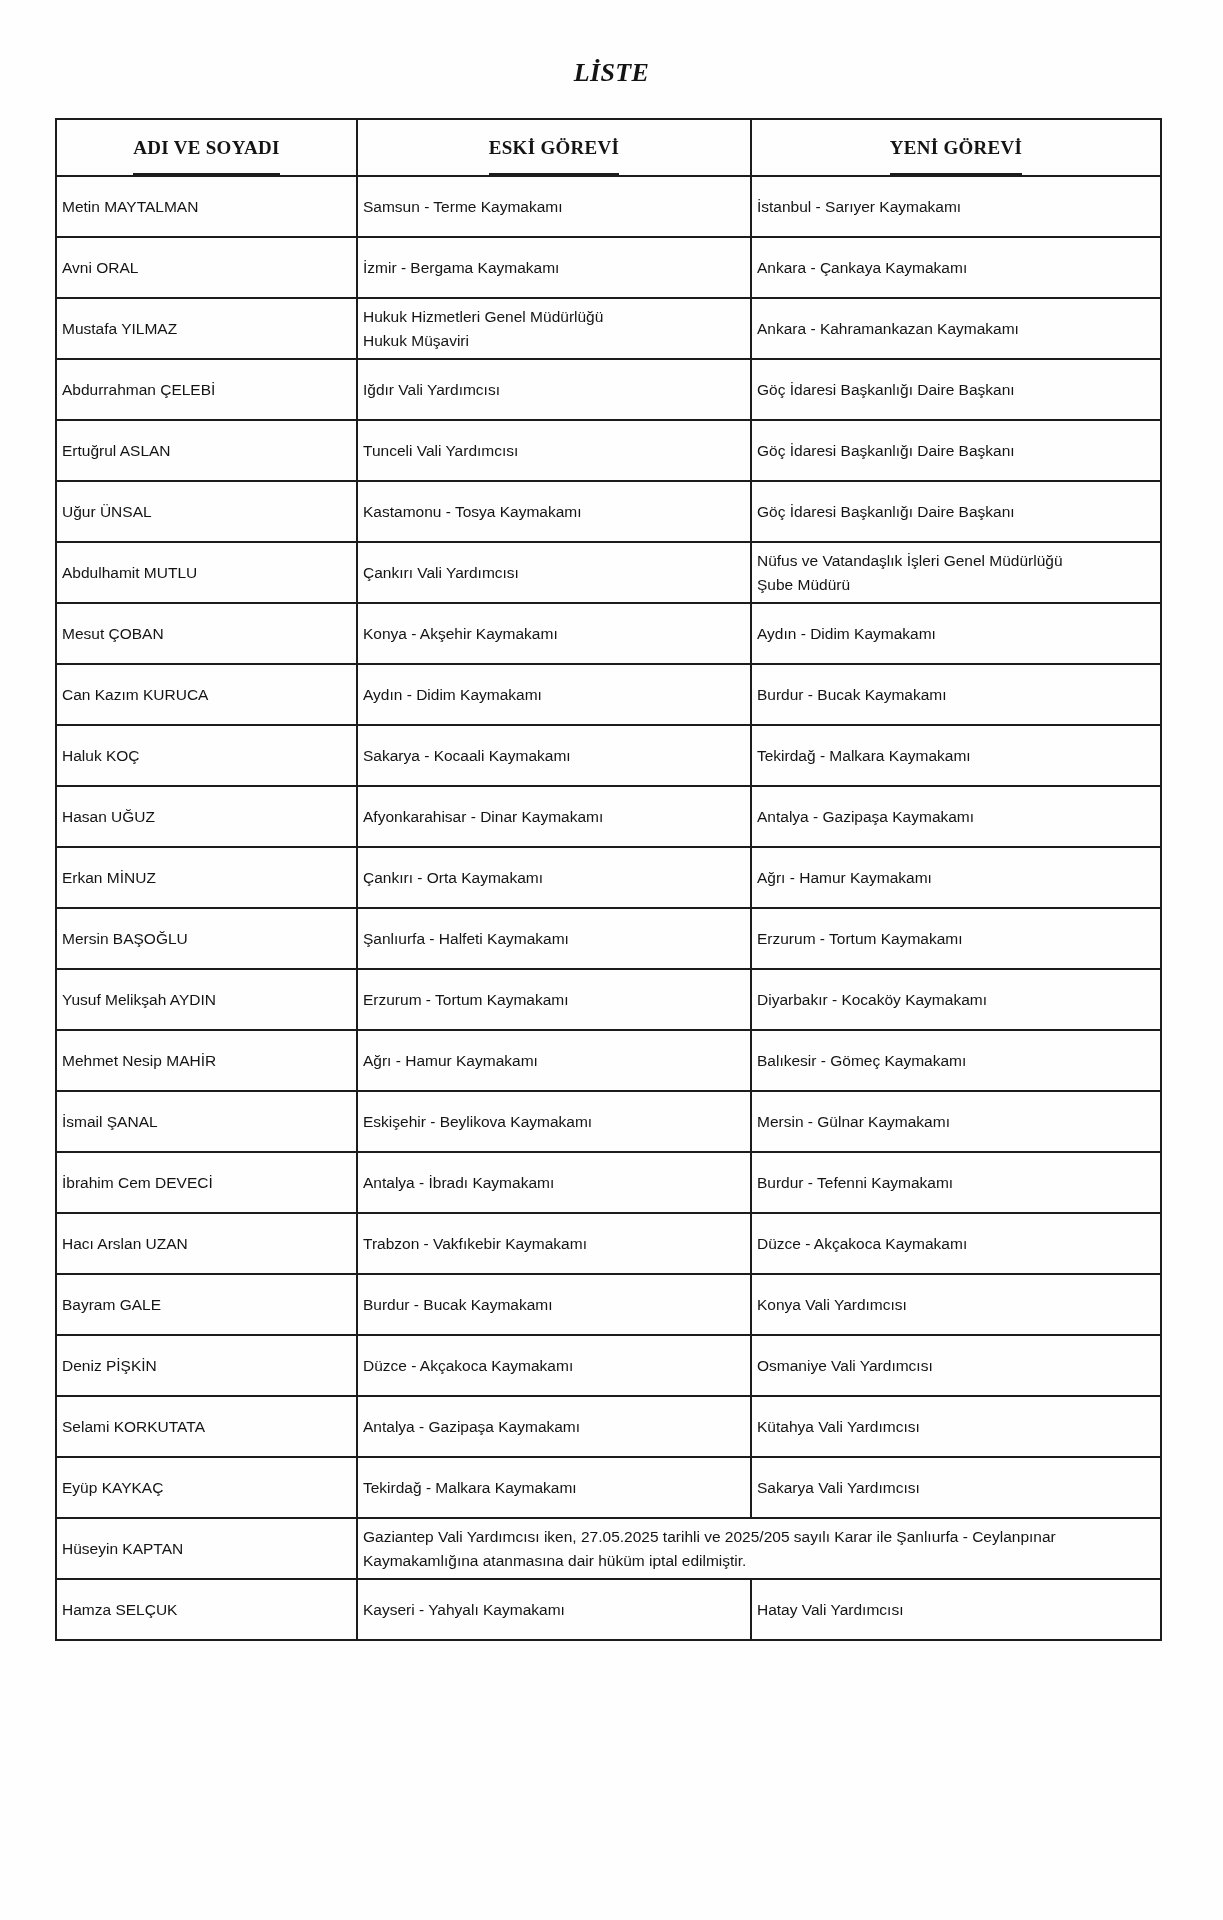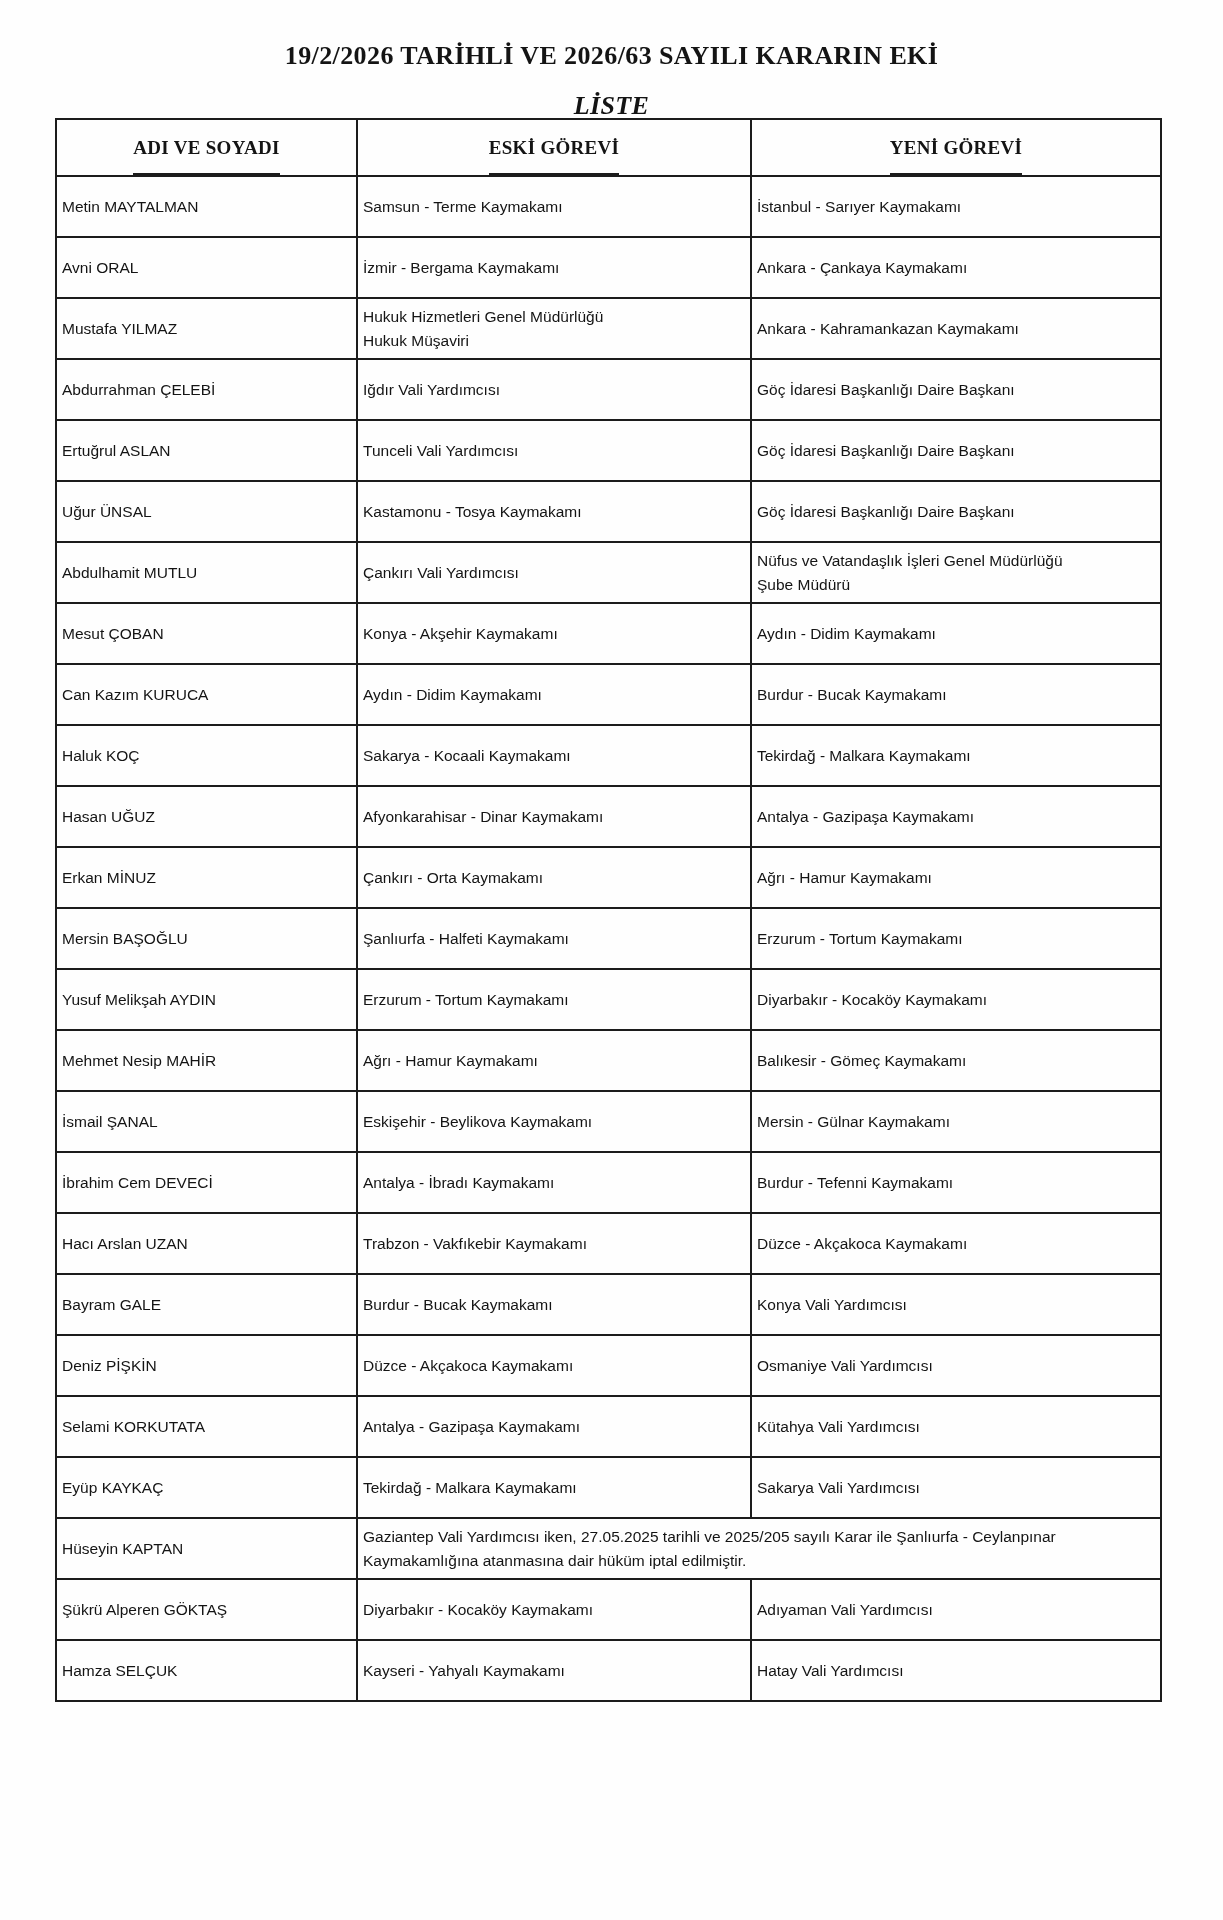--- a/index.html
+++ b/index.html
@@ -63,21 +63,20 @@
     vertical-align: middle;
     text-align: left;
     white-space: pre-line;
   }
 </style>
 </head>
 <body>
 
 <div class="page">
   <div class="doc-title">
-    <div class="line1">19/2/2026 TARİHLİ VE 2026/63 SAYILI KARARIN EKİ</div>
     <div class="line2">LİSTE</div>
   </div>
 
   <table class="list">
     <colgroup>
       <col class="c1">
         <col class="c2">
         <col class="c3">
     </colgroup>
     <thead>
@@ -198,24 +197,19 @@
         <tr>
           <td>Eyüp KAYKAÇ</td>
           <td>Tekirdağ - Malkara Kaymakamı</td>
           <td>Sakarya Vali Yardımcısı</td>
         </tr>
         <tr>
           <td>Hüseyin KAPTAN</td>
           <td colspan="2">Gaziantep Vali Yardımcısı iken, 27.05.2025 tarihli ve 2025/205 sayılı Karar ile Şanlıurfa - Ceylanpınar Kaymakamlığına atanmasına dair hüküm iptal edilmiştir.</td>
         </tr>
         <tr>
-          <td>Şükrü Alperen GÖKTAŞ</td>
-          <td>Diyarbakır - Kocaköy Kaymakamı</td>
-          <td>Adıyaman Vali Yardımcısı</td>
-        </tr>
-        <tr>
           <td>Hamza SELÇUK</td>
           <td>Kayseri - Yahyalı Kaymakamı</td>
           <td>Hatay Vali Yardımcısı</td>
         </tr>
       </tbody>
   </table>
 </div>
 
 </body></html>

